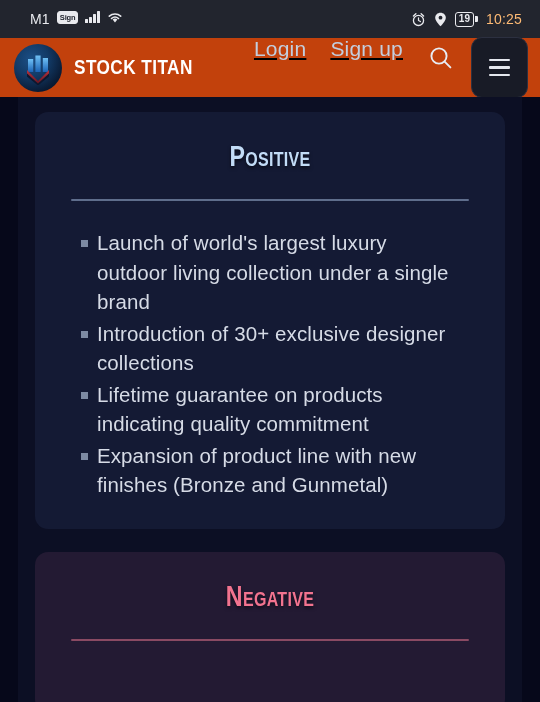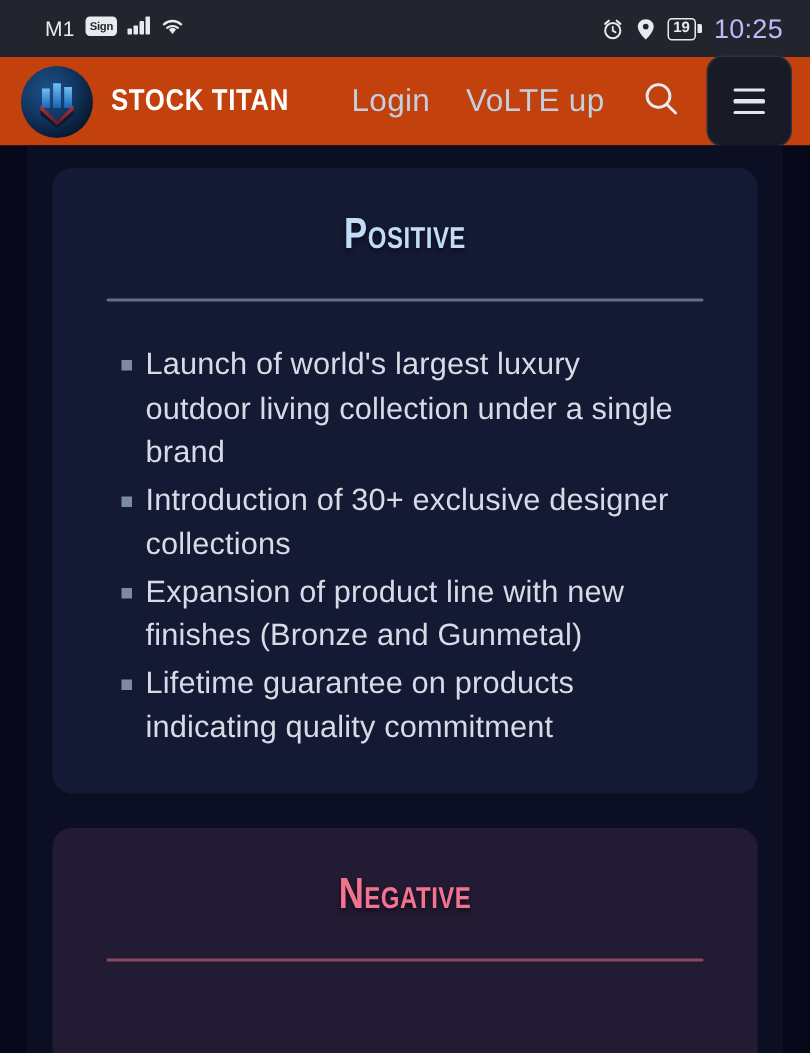--- a/index.html
+++ b/index.html
@@ -37,42 +37,42 @@
   .ic{ display:block; }
   .battery{
     display:flex; align-items:center; gap:1.5px;
   }
   .battery .shell{
     border:1.6px solid #e9eaee; border-radius:3px;
     font-size:10px; font-weight:bold; line-height:1;
     padding:1.5px 3px; color:#e9eaee;
   }
   .battery .nub{ width:2.5px; height:6px; background:#e9eaee; border-radius:0 1px 1px 0;}
-  .sb-time{ font-size:18px; color:#c4b5fd; letter-spacing:.2px; }
+  .sb-time{ font-size:14px; color:#fdba74; letter-spacing:.2px; }
 
   
   .header{
     position:relative; height:59px; width:100%;
     background:#c2410c;
     display:flex; align-items:center;
     padding:0 12px 0 14px;
   }
   .brand{ display:flex; align-items:center; gap:12px; }
   .logo-badge{
     width:48px;height:48px;border-radius:50%;
     background:radial-gradient(circle at 36% 32%, #1c4f86 0%, #123a66 38%, #0a1c36 72%, #050c18 100%);
     display:flex;align-items:center;justify-content:center;
     flex:0 0 auto;
   }
   .brand-name{
     color:#ffffff; font-size:20px; font-weight:bold;
     letter-spacing:.5px; transform:scaleX(.86); transform-origin:left center;
     white-space:nowrap;
   }
-  .nav{ margin-left:auto; display:flex; align-items:center; gap:0; }
+  .nav{ margin-left:auto; display:flex; align-items:flex-start; gap:0;text-decoration:underline; }
   .nav-link{
     color:#c3cede; font-size:21px; padding:0 12px; text-decoration:none;
     white-space:nowrap; letter-spacing:.2px;
   }
   .search-btn{
     width:44px;height:44px;display:flex;align-items:center;justify-content:center;
     background:transparent;border:none;cursor:pointer; margin-left:4px;
   }
   .menu-btn{
     width:57px;height:61px;margin-left:8px;
@@ -211,21 +211,21 @@
         <rect x="21.8" y="7" width="5.2" height="14" fill="url(#bl)"></rect>
         <path d="M6 19 L17 30 L28 19 L28 23.5 L17 34 L6 23.5 Z" fill="url(#rd)"></path>
         <path d="M6 22.5 L17 32.5 L28 22.5 L28 25.5 L17 34.5 L6 25.5 Z" fill="#0b1830"></path>
       </svg>
     </span>
     <span class="brand-name">STOCK TITAN</span>
   </div>
 
   <div class="nav">
     <a class="nav-link" href="#">Login</a>
-    <a class="nav-link" href="#">VoLTE up</a>
+    <a class="nav-link" href="#">Sign up</a>
     <button class="search-btn">
       <span>
         <svg width="26" height="26" viewBox="0 0 26 26">
           <circle cx="11" cy="11" r="7.6" stroke="#e8ecf4" stroke-width="1.9" fill="none"></circle>
           <path d="M16.6 16.6 L22.4 22.4" stroke="#e8ecf4" stroke-width="1.9" stroke-linecap="round"></path>
         </svg>
       </span>
     </button>
     <button class="menu-btn">
       <span></span>
@@ -239,22 +239,22 @@
   <div class="content-rail"></div>
 
   <div class="cards">
 
     <section class="card positive">
       <h2 class="card-title">Positive</h2>
       <div class="divider"></div>
       <ul class="points">
         <li>Launch of world's largest luxury outdoor living collection under a single brand</li>
         <li>Introduction of 30+ exclusive designer collections</li>
+        <li>Lifetime guarantee on products indicating quality commitment</li>
         <li>Expansion of product line with new finishes (Bronze and Gunmetal)</li>
-        <li>Lifetime guarantee on products indicating quality commitment</li>
       </ul>
     </section>
 
     <section class="card negative">
       <h2 class="card-title">Negative</h2>
       <div class="divider"></div>
     </section>
 
   </div>
 </div>

